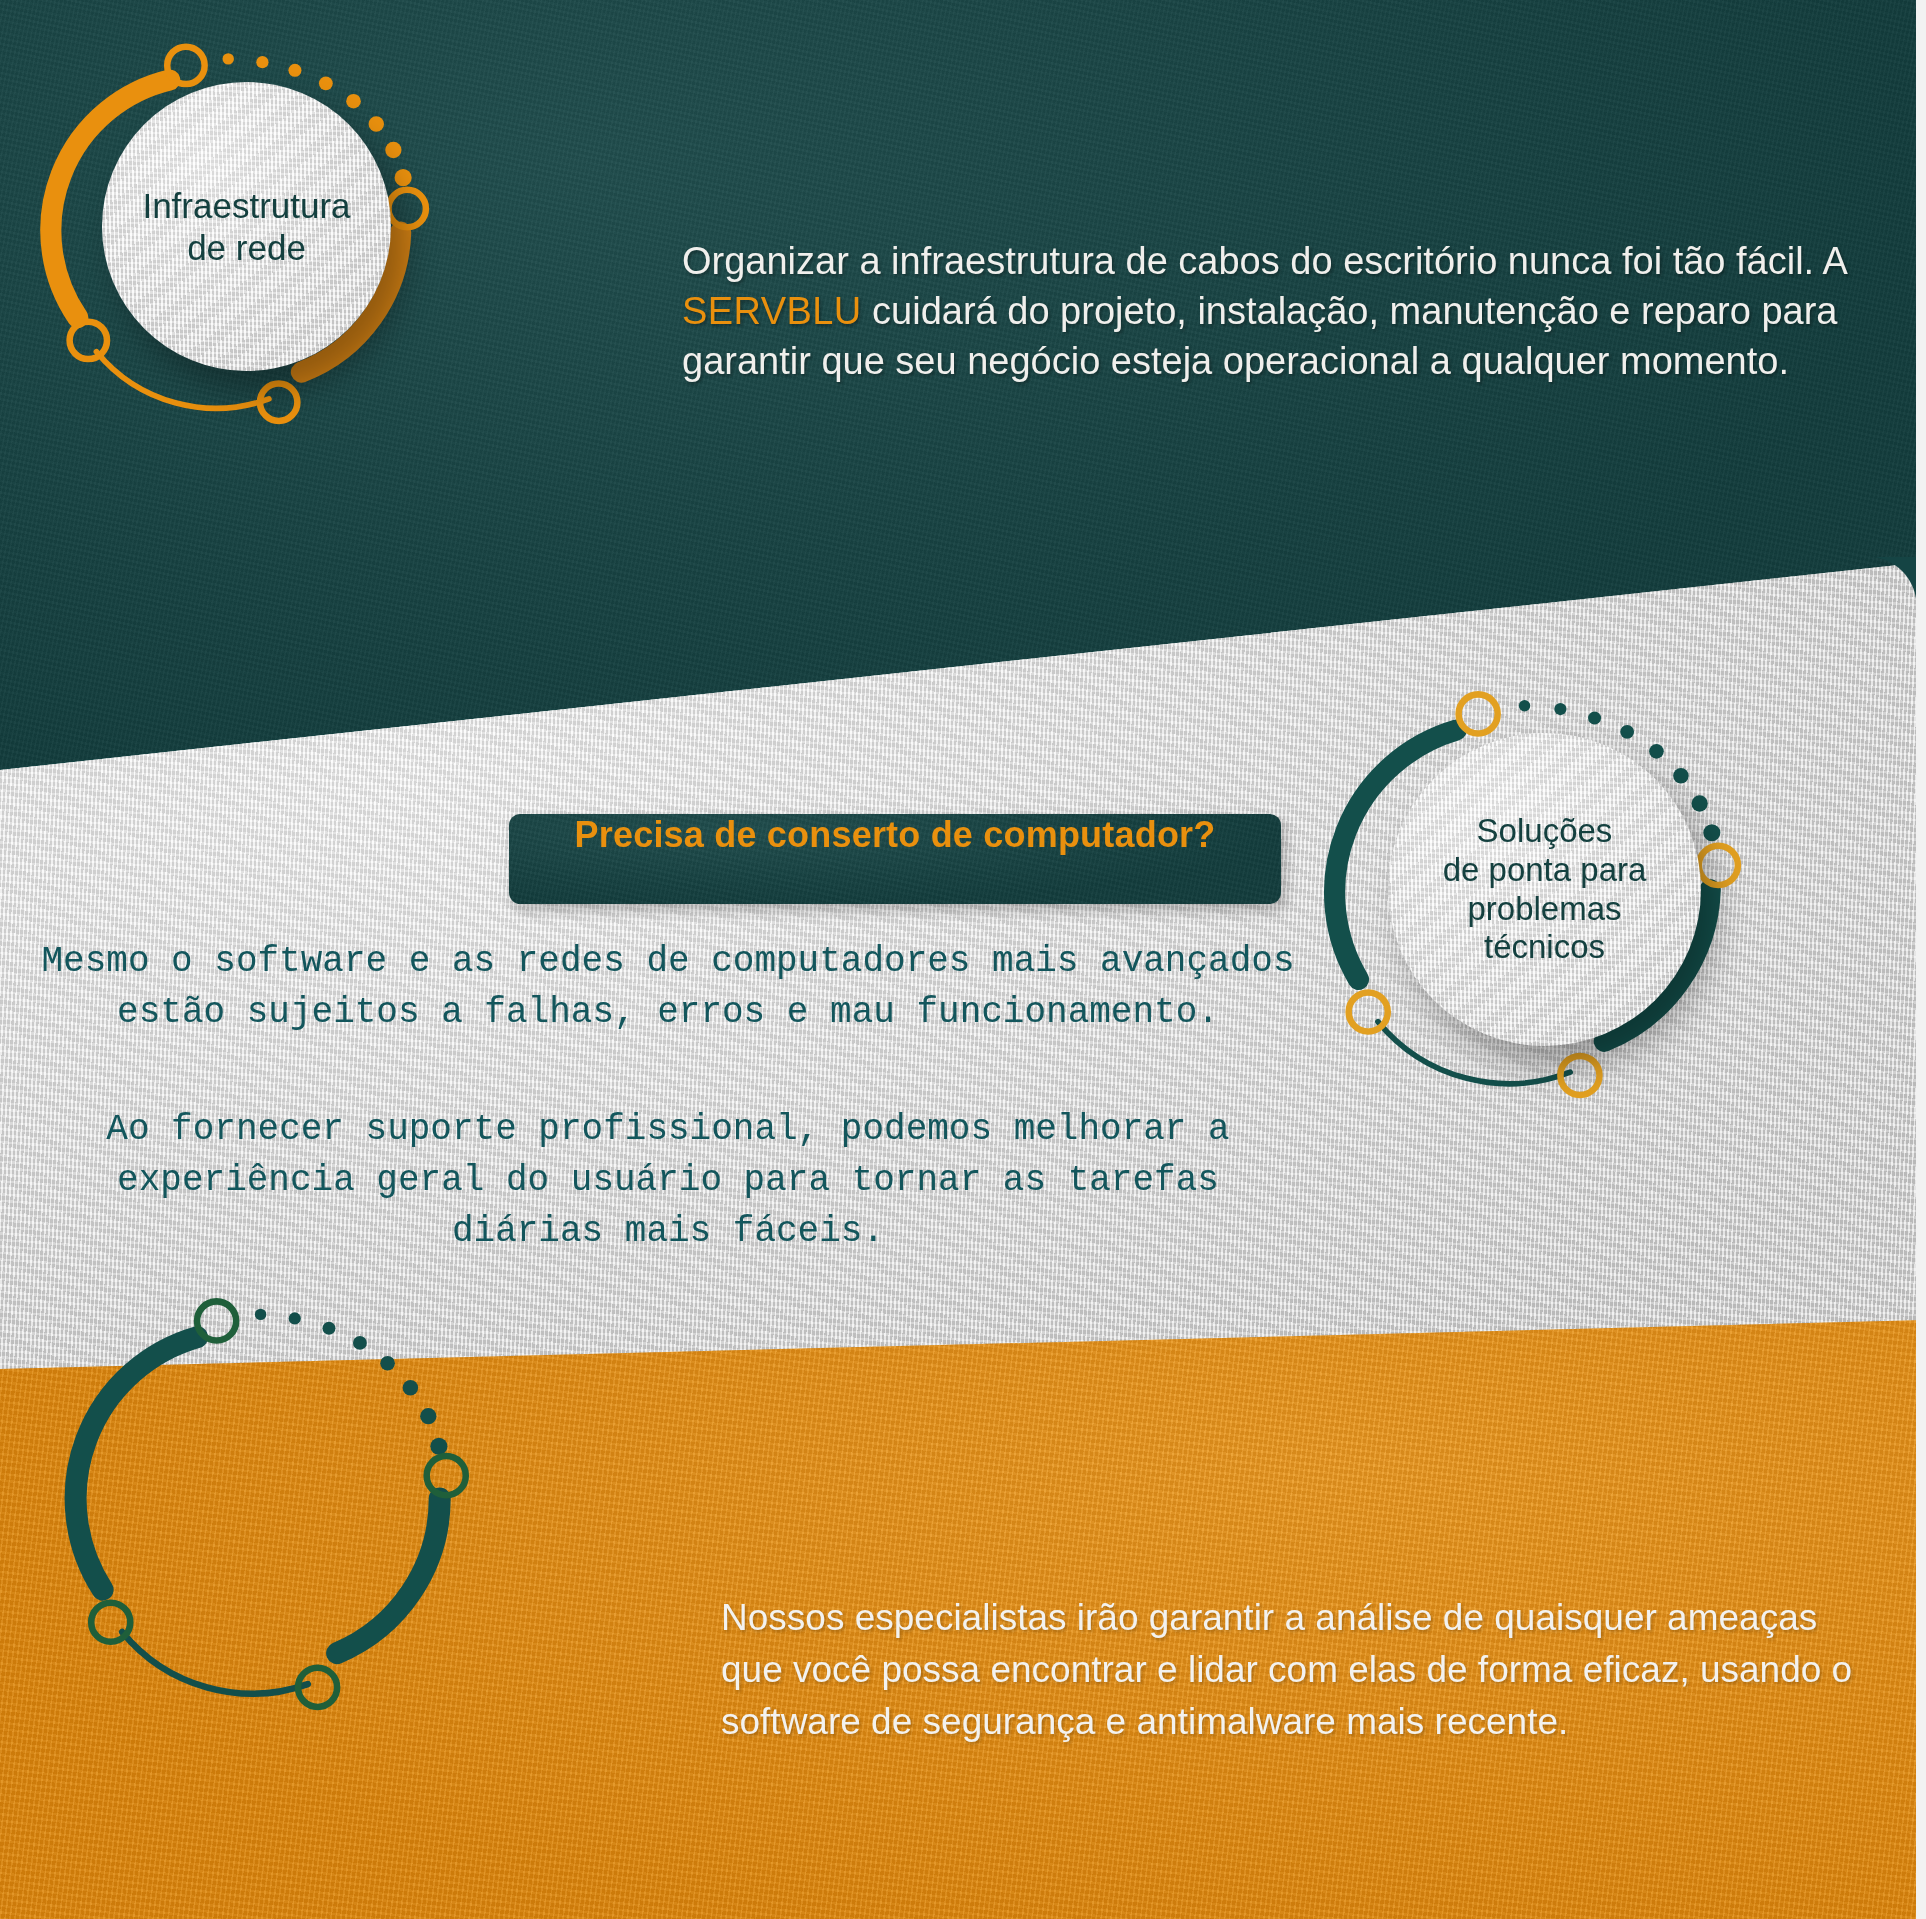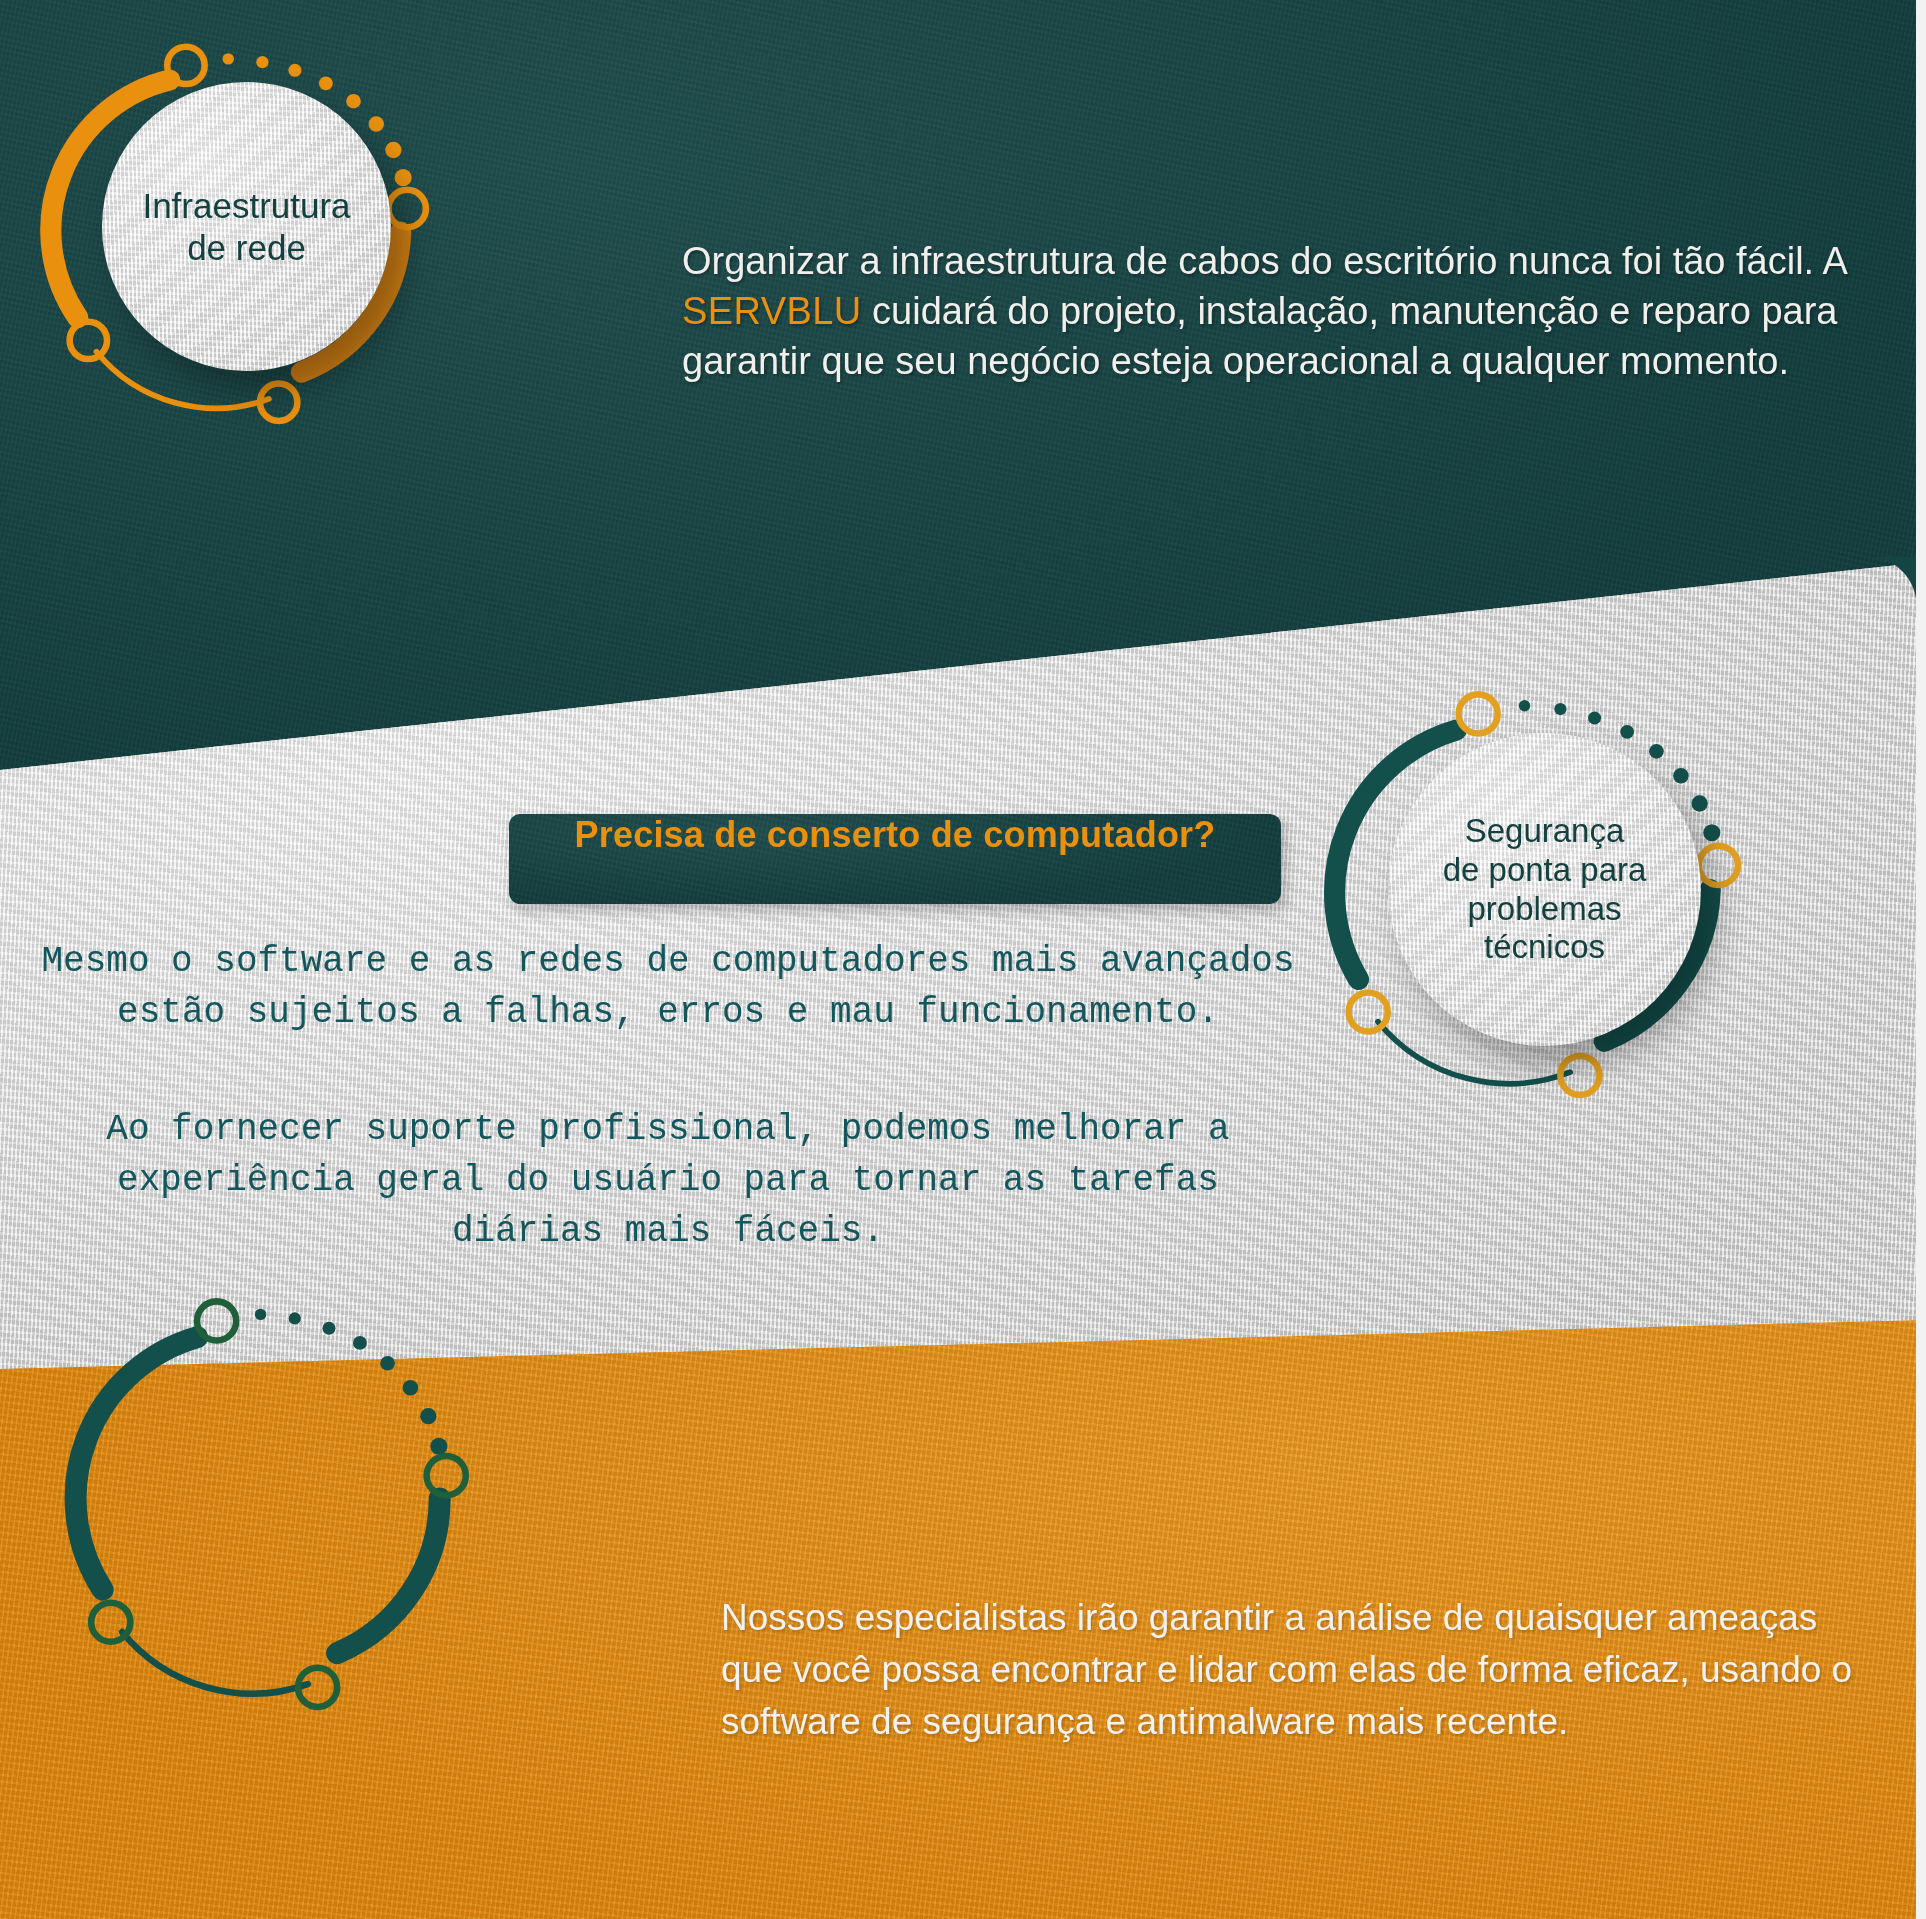--- a/index.html
+++ b/index.html
@@ -210,21 +210,21 @@
       </g>
       <g fill="none" stroke="#e2a021" stroke-width="8">
         <circle cx="205" cy="22" r="24"></circle>
         <circle cx="500" cy="208" r="24"></circle>
         <circle cx="70" cy="388" r="24"></circle>
         <circle cx="330" cy="466" r="24"></circle>
       </g>
     </svg>
     <div class="disc disc-tex">
       <span>
-        <span>Segurança</span><br>
+        <span>Soluções</span><br>
         <span>de ponta para</span><br>
         <span>problemas técnicos</span>
       </span>
     </div>
   </div>
 
   <div class="badge" id="badge-security">
     <svg class="ring-svg" width="456" height="456" viewBox="0 0 560 560">
       <g fill="none" stroke="#134f4b" stroke-linecap="round">
         <path d="M 172 42 A 206 206 0 0 0 56 352" stroke-width="27"></path>

